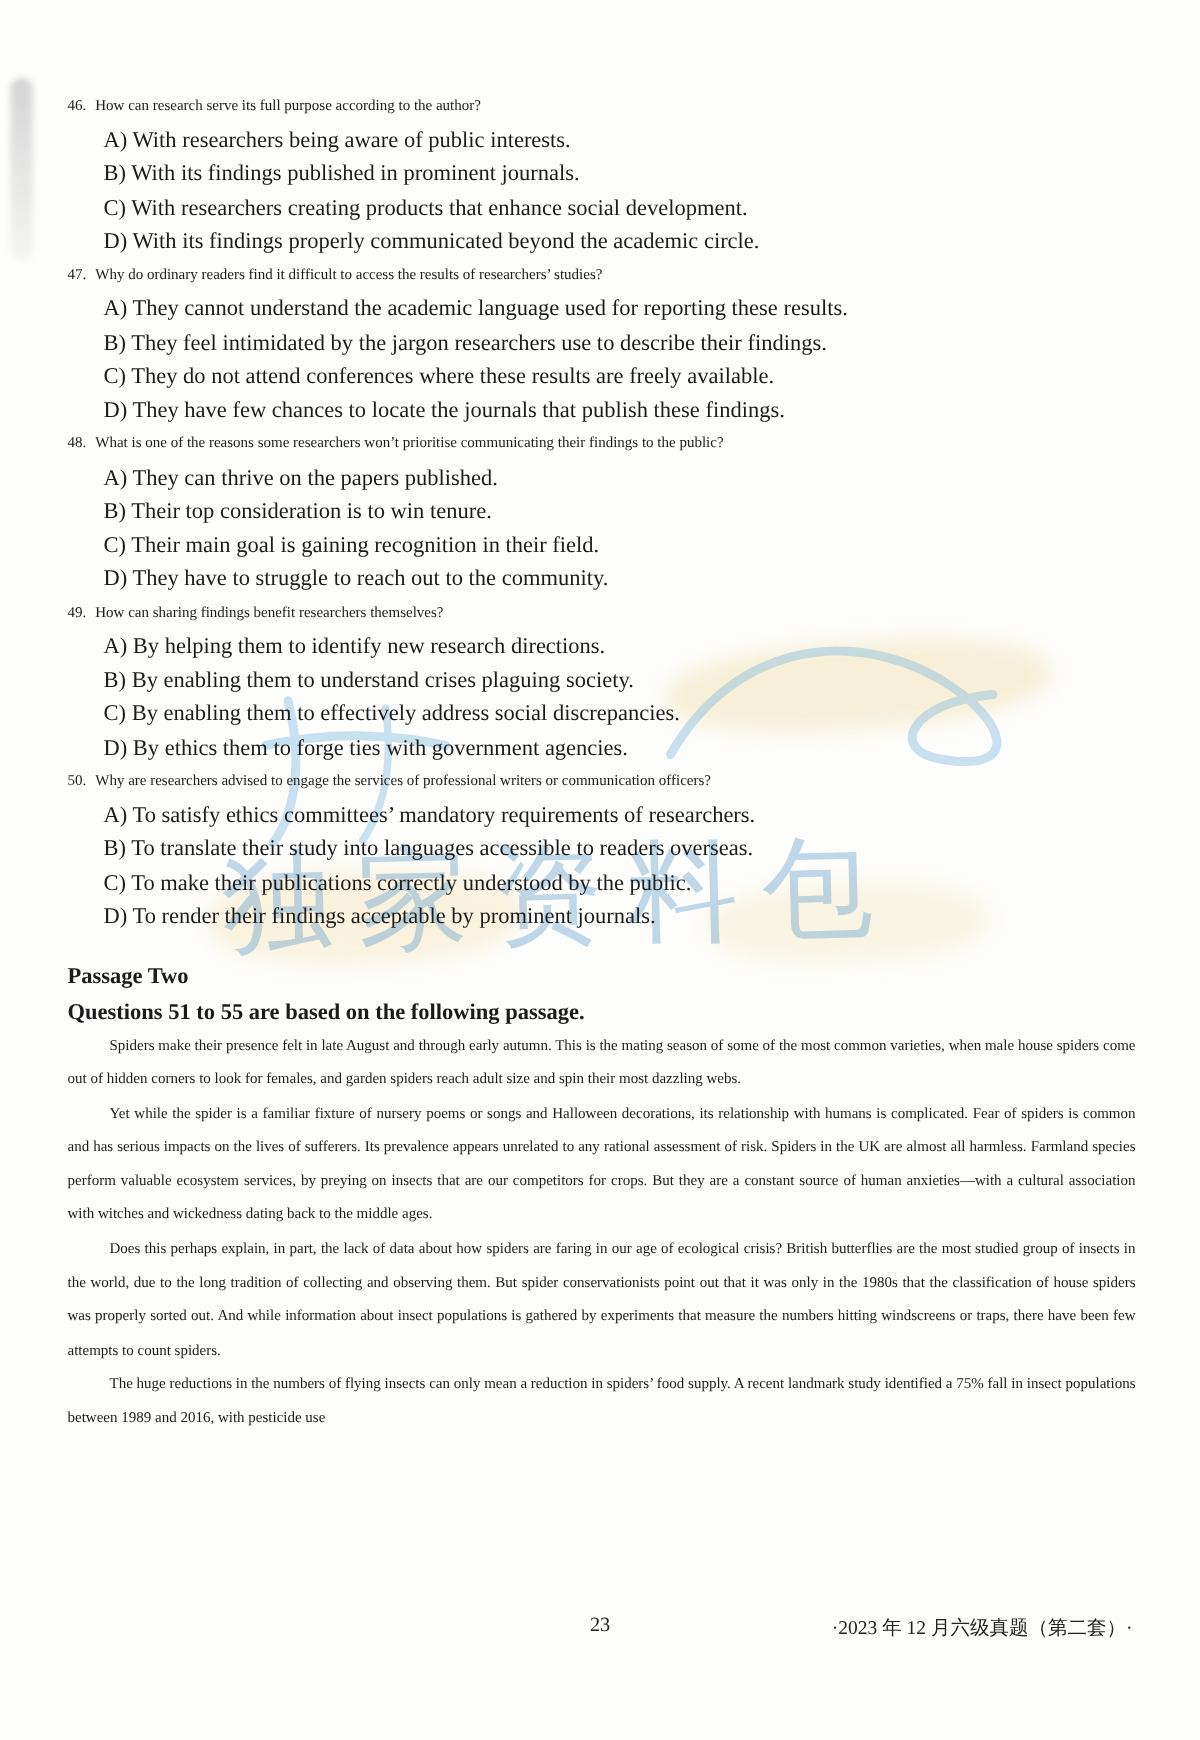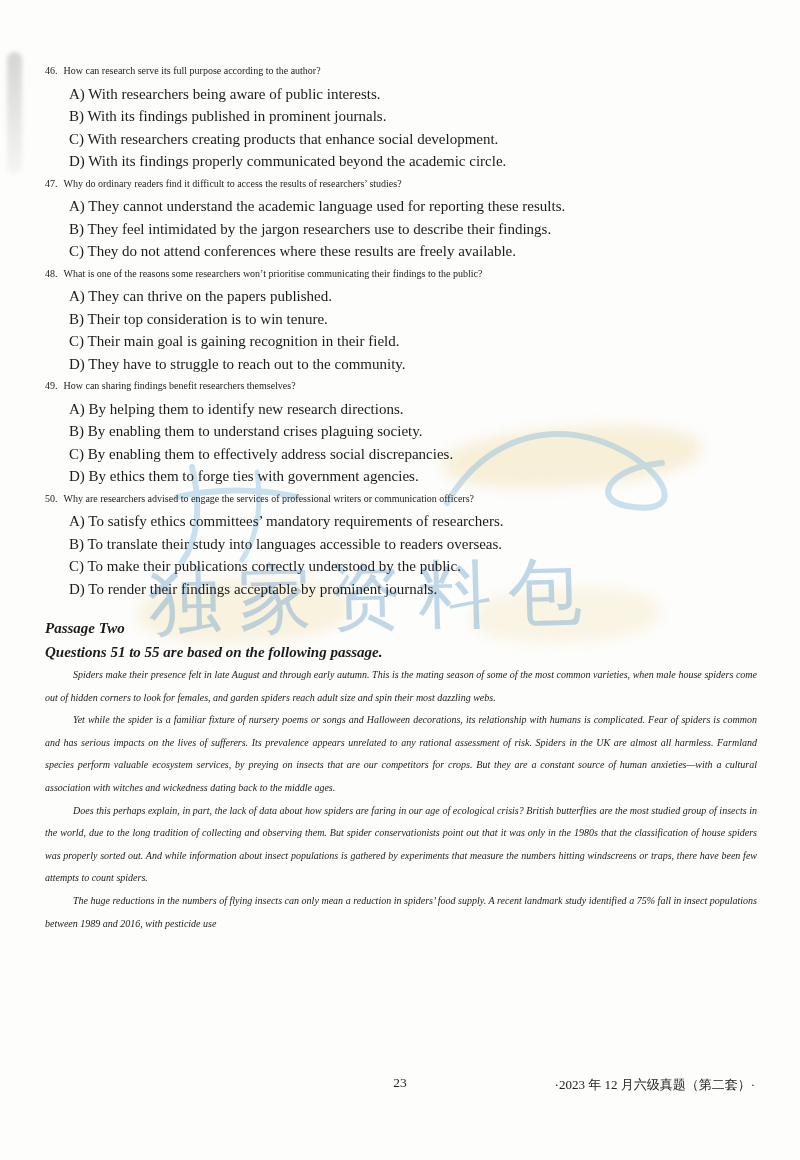--- a/index.html
+++ b/index.html
@@ -41,21 +41,21 @@
   .content {
     position: absolute; z-index: 1;
     top: 60px; left: 45px; width: 712px;
   }
   .stem {
     font-size: 10px; line-height: 22.5px;
     text-indent: -24px; padding-left: 24px;
   }
   .qnum { margin-right: 6px; }
   .option { font-size: 15px; line-height: 22.5px; padding-left: 24px; }
-  .passage { margin-top: 16px; font-style: italic; }
+  .passage { margin-top: 16px; }
   .passage-heading { font-size: 15px; line-height: 24px; font-weight: bold; }
   .passage-instruction { font-size: 15px; line-height: 24px; font-weight: bold; }
   .para {
     font-size: 10px; line-height: 22.6px;
     text-align: justify; text-indent: 28px;
   }
   .footer {
     position: absolute; z-index: 1;
     top: 1075px; left: 45px; right: 45px; height: 20px;
     font-size: 13.5px; color: #222;
@@ -94,20 +94,21 @@
         <p class="option">B) With its findings published in prominent journals.</p>
         <p class="option">C) With researchers creating products that enhance social development.</p>
         <p class="option">D) With its findings properly communicated beyond the academic circle.</p>
       </div>
 
       <div class="question">
         <p class="stem"><span class="qnum">47.</span><span>Why do ordinary readers find it difficult to access the results of researchers’ studies?</span></p>
         <p class="option">A) They cannot understand the academic language used for reporting these results.</p>
         <p class="option">B) They feel intimidated by the jargon researchers use to describe their findings.</p>
         <p class="option">C) They do not attend conferences where these results are freely available.</p>
+        <p class="option">D) They have few chances to locate the journals that publish these findings.</p>
       </div>
 
       <div class="question">
         <p class="stem"><span class="qnum">48.</span><span>What is one of the reasons some researchers won’t prioritise communicating their findings to the public?</span></p>
         <p class="option">A) They can thrive on the papers published.</p>
         <p class="option">B) Their top consideration is to win tenure.</p>
         <p class="option">C) Their main goal is gaining recognition in their field.</p>
         <p class="option">D) They have to struggle to reach out to the community.</p>
       </div>
 

